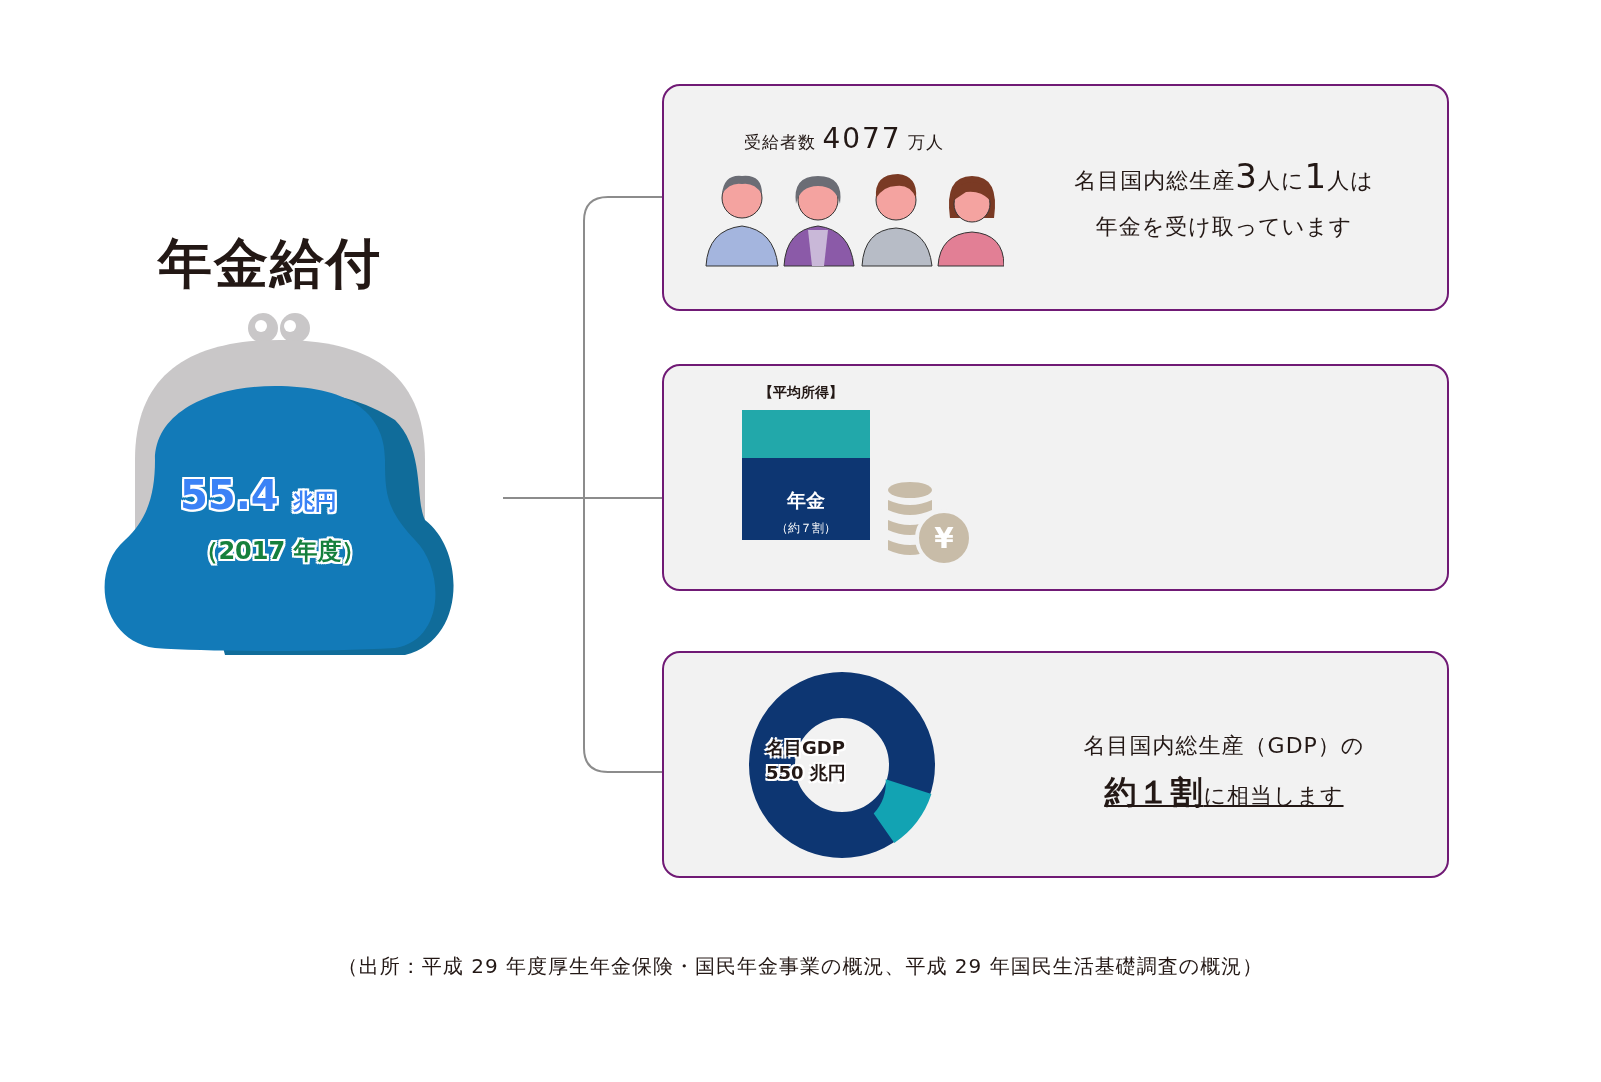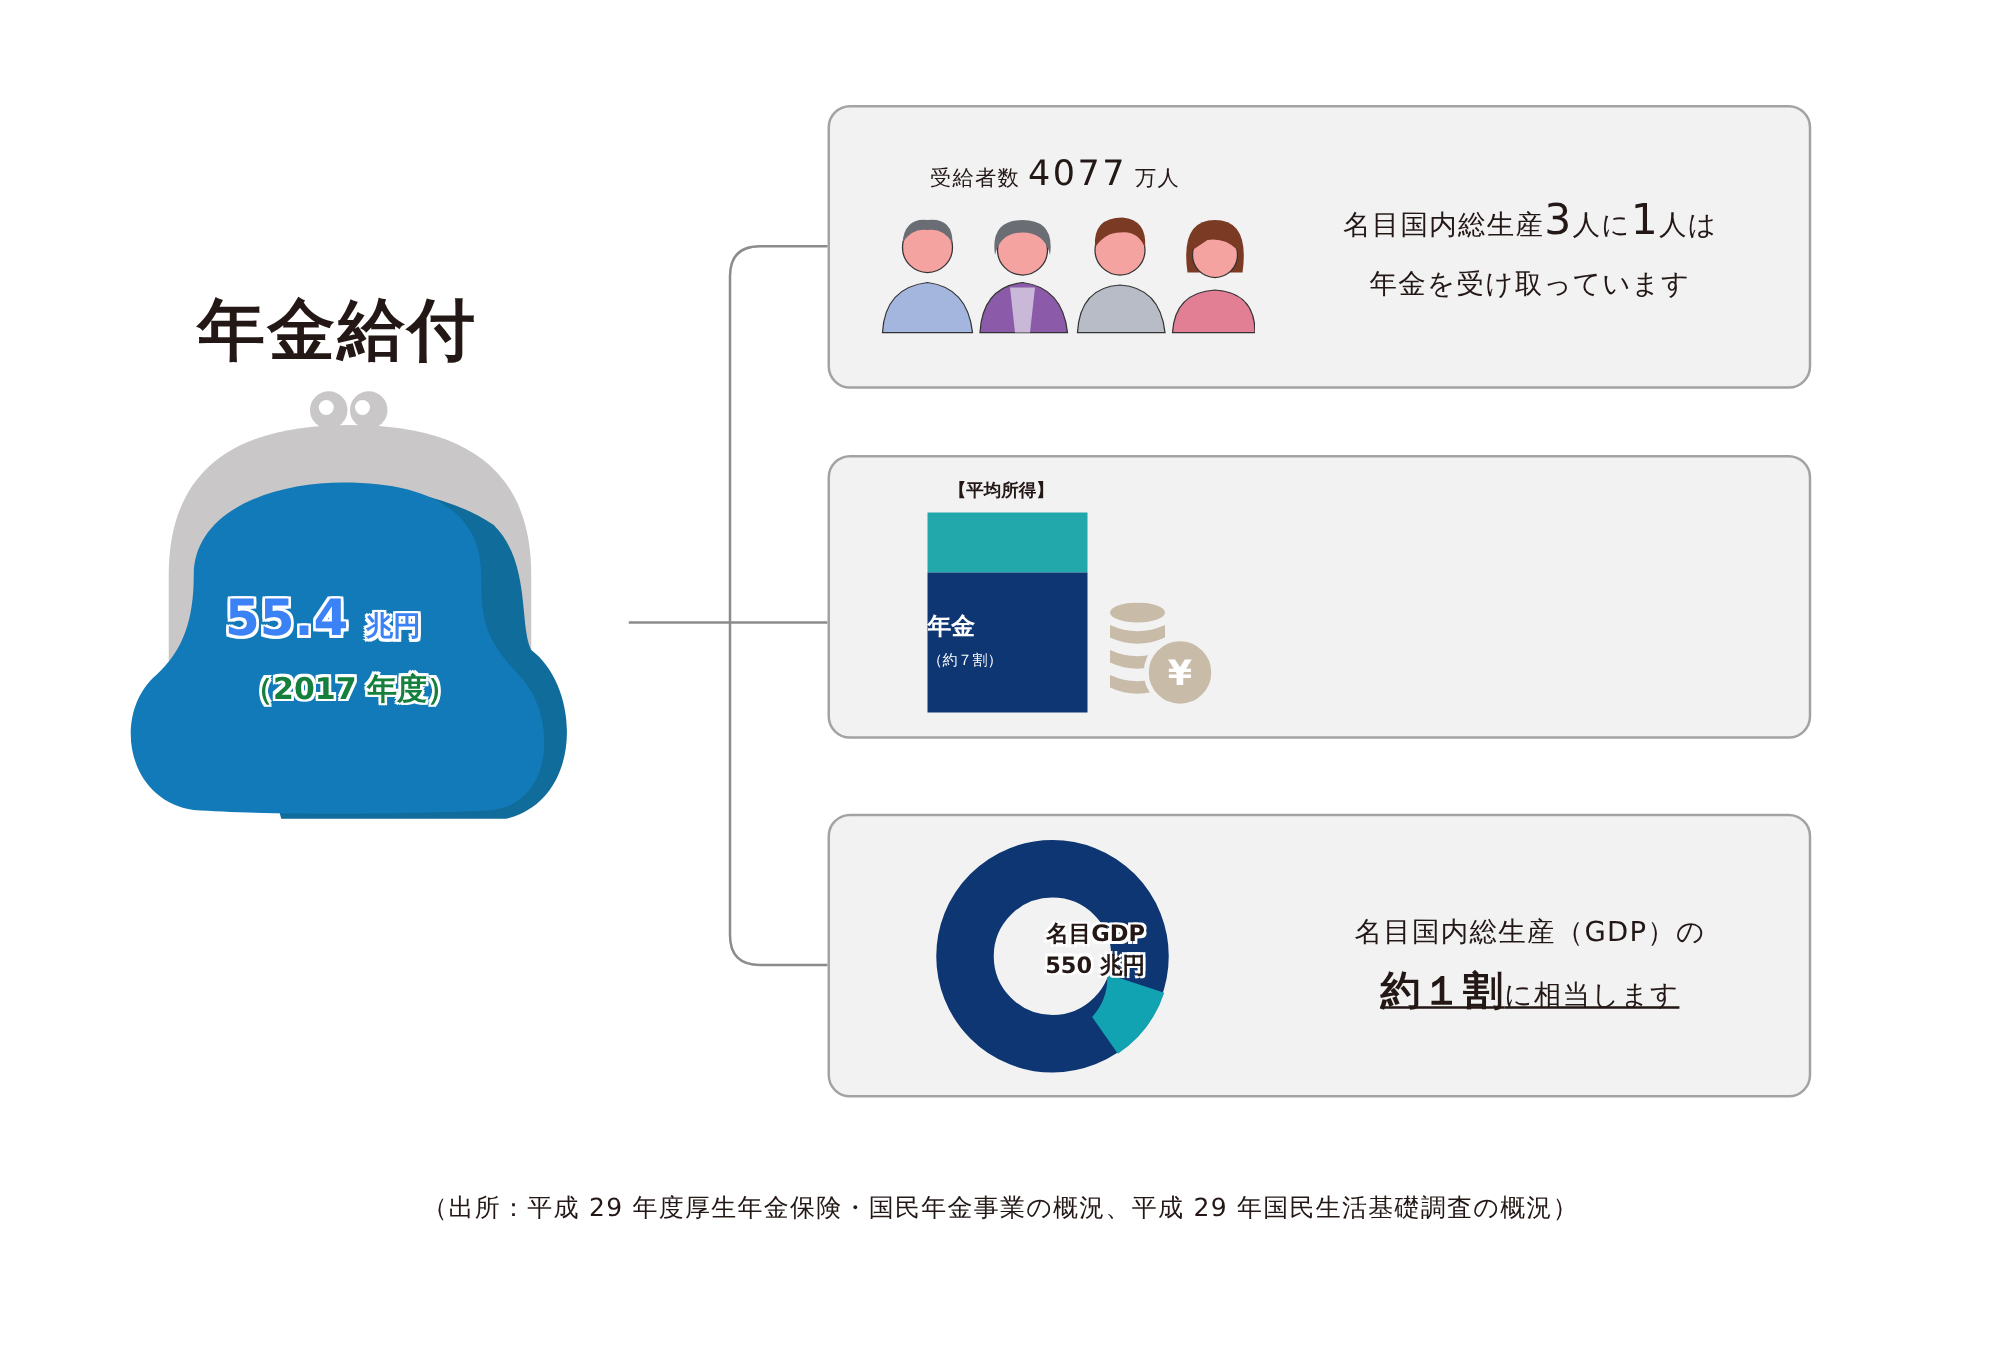--- a/index.html
+++ b/index.html
@@ -9,41 +9,41 @@
   }
   .abs { position:absolute; }
   .title { left:158px; top:228px; font-size:54px; font-weight:bold; letter-spacing:2px; color:#231815; }
   .purse { left:95px; top:310px; width:370px; height:350px; }
   .purse-text1 { left:180px; top:472px; width:200px; text-align:left; font-size:40px; font-weight:bold; color:#3b82f6;
      text-shadow: -2px -2px 0 #fff, 2px -2px 0 #fff, -2px 2px 0 #fff, 2px 2px 0 #fff, 0 2px 0 #fff, 0 -2px 0 #fff, 2px 0 0 #fff, -2px 0 0 #fff; }
   .purse-text1 .unit { font-size:22px; }
   .purse-text2 { left:180px; top:535px; width:200px; text-align:center; font-size:24px; font-weight:bold; color:#15803d;
      text-shadow: -2px -2px 0 #fff, 2px -2px 0 #fff, -2px 2px 0 #fff, 2px 2px 0 #fff, 0 2px 0 #fff, 0 -2px 0 #fff, 2px 0 0 #fff, -2px 0 0 #fff; }
   .connector { left:0; top:0; width:1601px; height:1082px; }
-  .card { left:662px; width:787px; height:227px; background:#f2f2f2; border:2px solid #a3a3a3; border-radius:18px; box-sizing:border-box; }
+  .card { left:662px; width:787px; height:227px; background:#f2f2f2; border:2px solid #701a75; border-radius:18px; box-sizing:border-box; }
   .card1 { top:84px; }
   .card2 { top:364px; }
   .card3 { top:651px; }
   .card-msg { position:absolute; left:370px; width:380px; text-align:center; color:#231815; }
   .line1 { font-size:22px; letter-spacing:1px; }
   .line2 { font-size:22px; letter-spacing:1px; }
   .big { font-size:34px; font-weight:normal; }
   .bigb { font-size:32px; font-weight:bold; }
   .recip-label { left:80px; top:36px; font-size:17px; letter-spacing:1px; }
   .recip-num { font-size:28px; letter-spacing:2px; }
   .people { left:40px; top:82px; }
   .avg-label { left:95px; top:18px; font-size:14px; font-weight:bold; }
   .bar { left:78px; top:44px; width:128px; height:162px; }
   .bar-top { height:48px; background:#22a8aa; }
-  .bar-bottom { height:112px; background:#0d3672; color:#fff; text-align:left; }
+  .bar-bottom { height:82px; background:#0d3672; color:#fff; text-align:center; }
   .bar-bottom .t1 { padding-top:30px; font-size:19px; font-weight:bold; }
   .bar-bottom .t2 { font-size:12px; margin-top:6px; }
   .coins { left:222px; top:116px; }
   .donut { left:84px; top:18px; }
-  .donut-label { left:102px; top:82px; width:150px; text-align:right; font-size:18px; font-weight:bold; line-height:25px;
+  .donut-label { left:102px; top:82px; width:150px; text-align:left; font-size:18px; font-weight:bold; line-height:25px;
      text-shadow: -2px -2px 0 #fff, 2px -2px 0 #fff, -2px 2px 0 #fff, 2px 2px 0 #fff; }
   .source { left:0; top:953px; width:1601px; text-align:center; font-size:20px; letter-spacing:1px; color:#231815; }
 </style>
 </head>
 <body>
 
 <div class="abs title">年金給付</div>
 
 <svg class="abs purse" viewBox="0 0 370 350" width="370" height="350">
   <circle cx="168" cy="18" r="15" fill="#c9c7c8"></circle>

